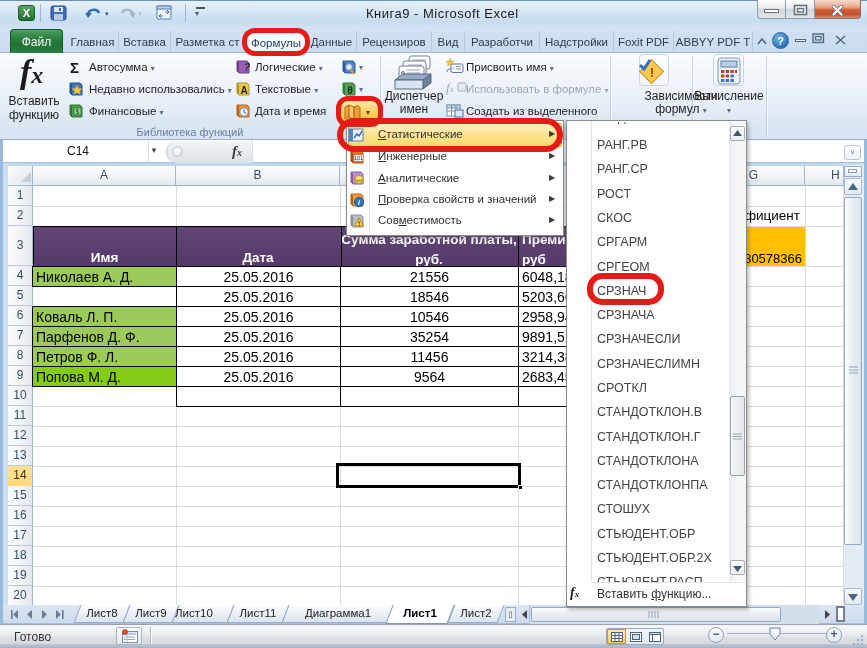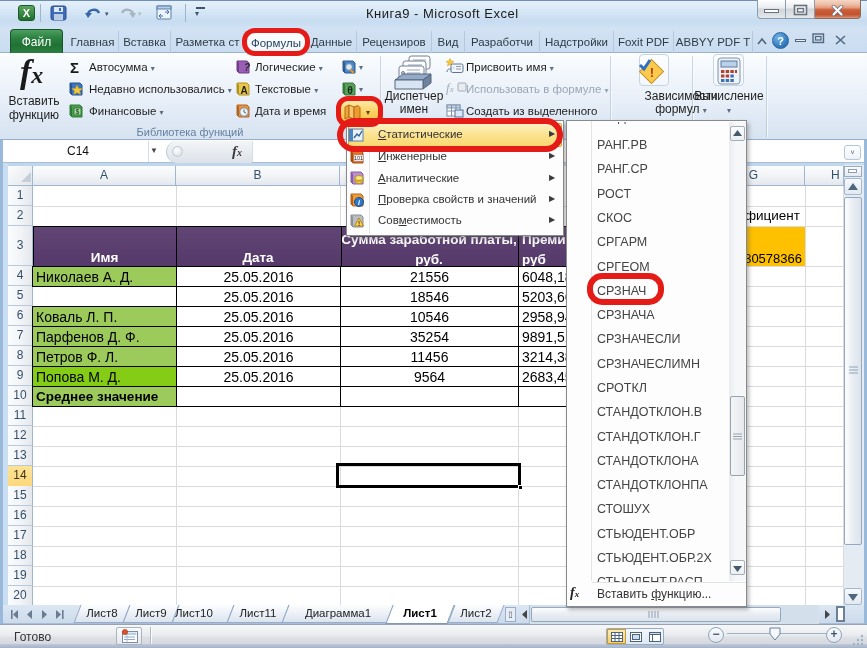--- a/index.html
+++ b/index.html
@@ -309,21 +309,20 @@
 <div class="abs cell" style="left:340px;top:325px;width:179px;height:21px;border:1.5px solid #000;font-size:14px;line-height:20px;text-align:center;">35254</div>
 <div class="abs cell" style="left:518px;top:325px;width:62px;height:21px;border:1.5px solid #000;border-right:none;font-size:14px;line-height:20px;padding-left:3px;">9891,51</div>
 <div class="abs cell" style="left:32px;top:345px;width:145px;height:21px;background:#9cca5b;border:1.5px solid #000;font-size:14px;line-height:20px;padding-left:3px;color:#000;">Петров Ф. Л.</div>
 <div class="abs cell" style="left:176px;top:345px;width:165px;height:21px;border:1.5px solid #000;font-size:14px;line-height:20px;text-align:center;"><span>25.05.2016</span></div>
 <div class="abs cell" style="left:340px;top:345px;width:179px;height:21px;border:1.5px solid #000;font-size:14px;line-height:20px;text-align:center;">11456</div>
 <div class="abs cell" style="left:518px;top:345px;width:62px;height:21px;border:1.5px solid #000;border-right:none;font-size:14px;line-height:20px;padding-left:3px;">3214,38</div>
 <div class="abs cell" style="left:32px;top:365px;width:145px;height:21px;background:#84cc16;border:1.5px solid #000;font-size:14px;line-height:20px;padding-left:3px;color:#000;">Попова М. Д.</div>
 <div class="abs cell" style="left:176px;top:365px;width:165px;height:21px;border:1.5px solid #000;font-size:14px;line-height:20px;text-align:center;"><span>25.05.2016</span></div>
 <div class="abs cell" style="left:340px;top:365px;width:179px;height:21px;border:1.5px solid #000;font-size:14px;line-height:20px;text-align:center;">9564</div>
 <div class="abs cell" style="left:518px;top:365px;width:62px;height:21px;border:1.5px solid #000;border-right:none;font-size:14px;line-height:20px;padding-left:3px;">2683,45</div>
-<div class="abs cell" style="left:32px;top:385px;width:145px;height:21px;background:#9cca5b;border:1.5px solid #000;font-size:13.5px;font-weight:bold;line-height:20px;padding-left:3px;color:#000;">Среднее значение</div>
 <div class="abs" style="left:176px;top:385px;width:165px;height:21px;border:1.5px solid #000;"></div>
 <div class="abs" style="left:340px;top:385px;width:179px;height:21px;border:1.5px solid #000;"></div>
 <div class="abs" style="left:518px;top:385px;width:62px;height:21px;border:1.5px solid #000;border-right:none;"></div>
 <div class="abs" style="left:740px;top:207px;width:60px;height:16px;font-size:13.5px;color:#000;text-align:right;">фициент</div>
 <div class="abs" style="left:747px;top:226px;width:58px;height:39px;background:#ffc000;"></div>
 <div class="abs" style="left:740px;top:250px;width:62px;height:15px;font-size:13px;color:#000;text-align:right;background:transparent;">30578366</div>
 <div class="abs" style="left:336px;top:462px;width:185px;height:25px;border:3px solid #000;background:transparent;"></div>
 <div class="abs" style="left:518px;top:484px;width:5px;height:5px;background:#000;border:1px solid #fff;"></div>
 </div>
 <div class="abs" style="left:3px;top:605px;width:861px;height:19px;background:linear-gradient(180deg,#dce7f3,#ccdaeb);border-bottom:1px solid #a9bed6;"></div>

